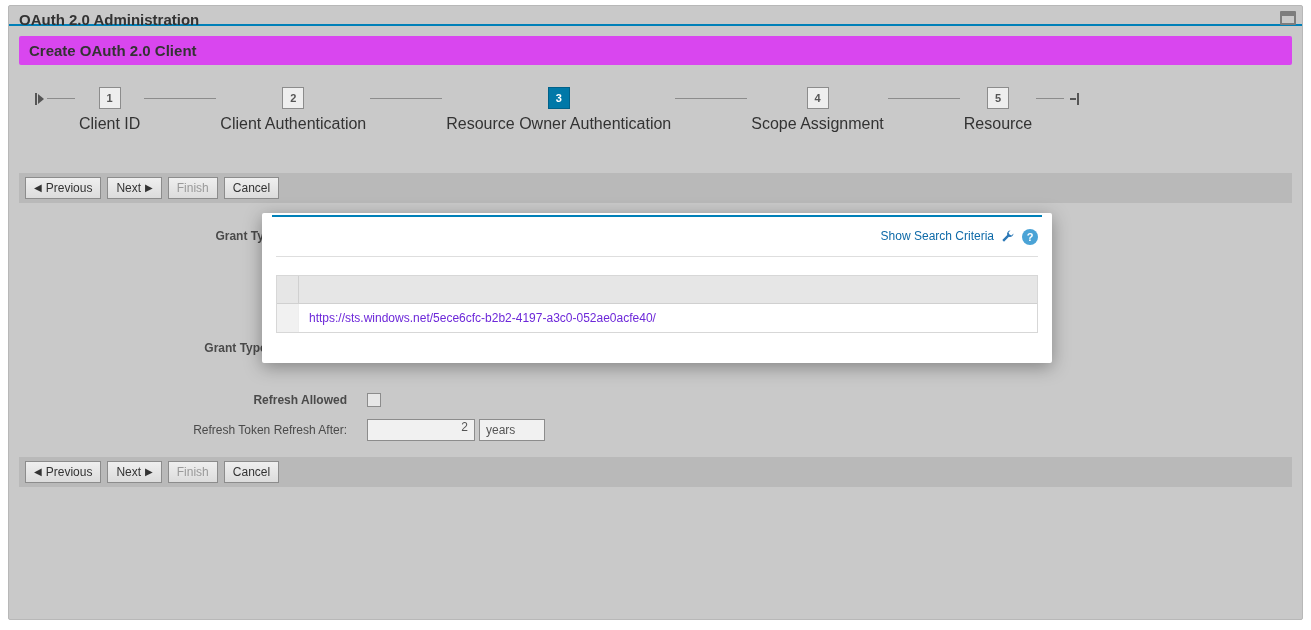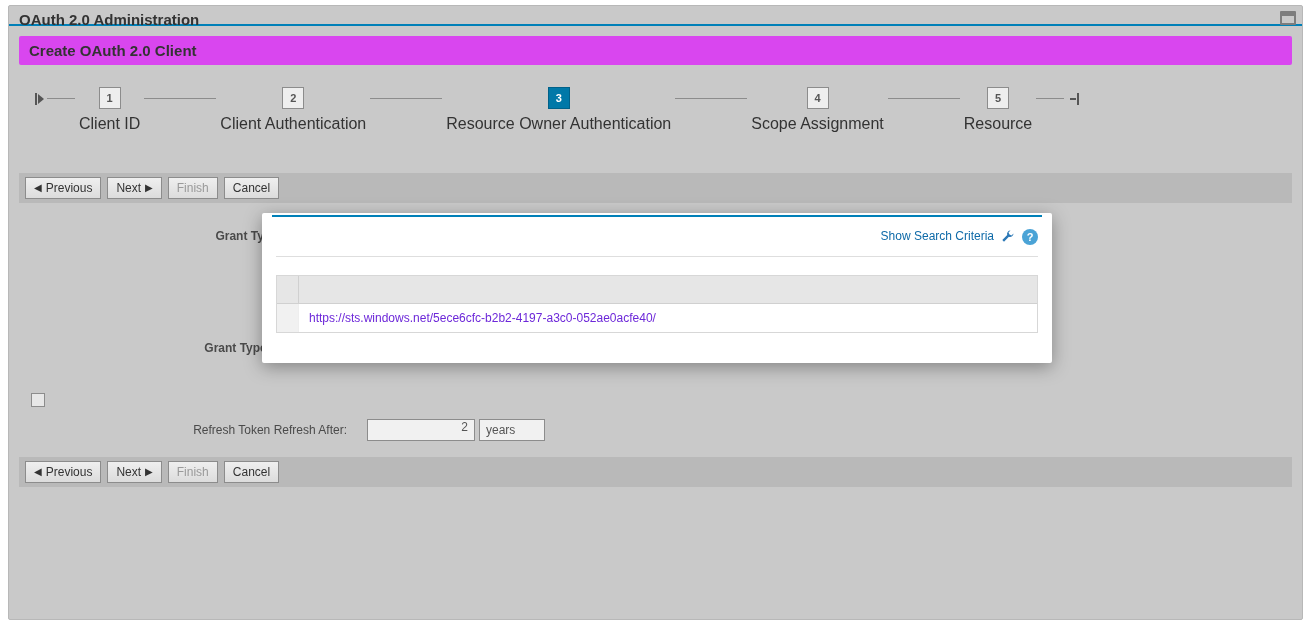--- a/index.html
+++ b/index.html
@@ -146,20 +146,21 @@
       </div>
       <div class="form-row" style="height:18px"></div>
       <div class="form-row">
         <div class="form-label">Requires Attribu</div>
       </div>
       <div class="form-row">
         <div class="form-label bold">Grant Type Authorization</div>
       </div>
       <div class="form-row" style="height:18px"></div>
       <div class="form-row">
+        <div class="form-label bold">Refresh Allowed</div>
         <div style="width:12px"></div>
         <div class="checkbox-shell"></div>
       </div>
       <div class="form-row">
         <div class="form-label">Refresh Token Refresh After:</div>
         <div style="width:12px"></div>
         <div class="num-input"><span>2</span></div>
         <div class="unit-box">
             <span>years</span>
           </div>

